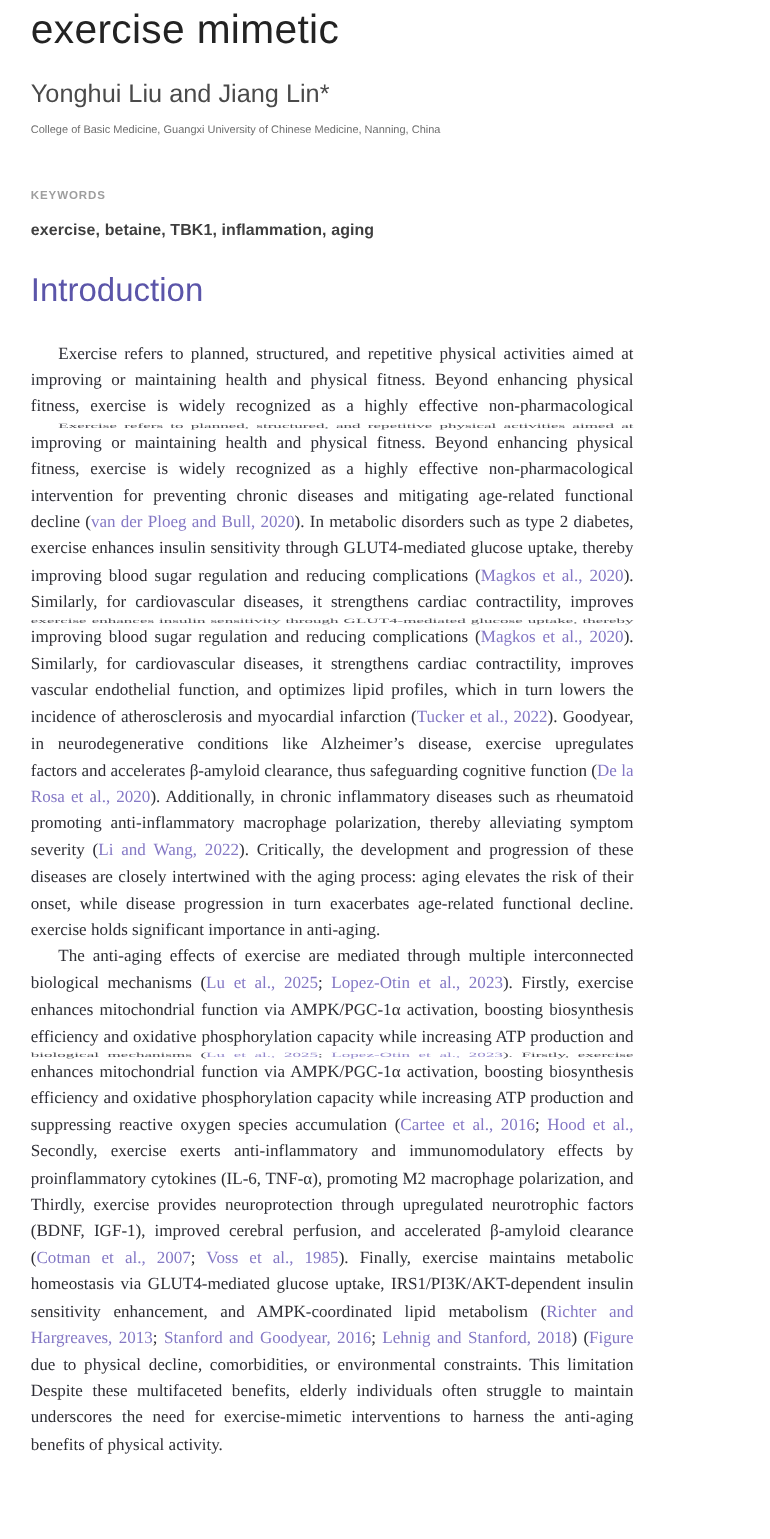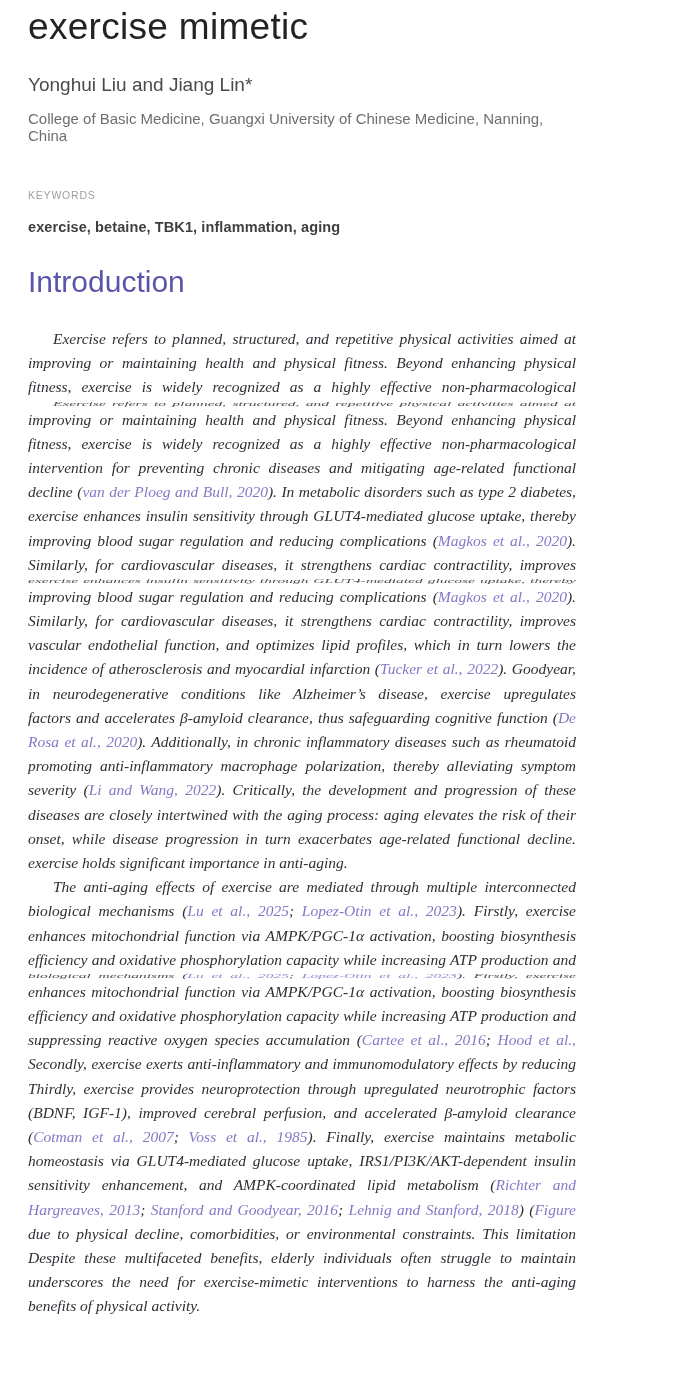--- a/index.html
+++ b/index.html
@@ -15,33 +15,33 @@
   h1.title {
     margin:4px 0 0 0;
     font-family:"Liberation Sans", sans-serif;
     font-size:37px; line-height:46px;
     font-weight:500; letter-spacing:.3px;
     color:var(--title-text,#232323);
   }
   .authors {
     margin-top:23px;
     font-family:"Liberation Sans", sans-serif;
-    font-size:19px; line-height:24px; font-weight:500;
+    font-size:23px; line-height:24px; font-weight:500;
     color:var(--authors-gray,#4a4a4a);
   }
   .affiliation {
     margin-top:13px;
     font-family:"Liberation Sans", sans-serif;
-    font-size:15px; line-height:17px;
+    font-size:10px; line-height:17px;
     color:var(--muted-gray-dark,#6e6e6e);
   }
   .kw-label {
     margin-top:45px;
     font-family:"Liberation Sans", sans-serif;
-    font-size:10.5px; line-height:12px; font-weight:normal;
+    font-size:10.5px; line-height:12px; font-weight:bold;
     letter-spacing:.8px;
     color:var(--muted-gray,#9e9e9e);
   }
   .kw {
     margin-top:17px;
     font-family:"Liberation Sans", sans-serif;
     font-size:14.5px; line-height:19px; font-weight:bold;
     letter-spacing:.1px;
     color:var(--keywords-text,#3f3f3f);
   }
@@ -54,21 +54,20 @@
   .bodytext {
     margin-top:27px;
     color:var(--body-text,#2e2e35);
   }
   .line {
     height:24.2px; line-height:24.2px;
     font-size:15.5px;
     text-align:justify; text-align-last:justify;
     text-justify:inter-word;
     overflow:hidden;
-    font-style:italic;
   }
   .line.indent { padding-left:25px; }
   .line.parend { text-align-last:left; }
   .line-inner { display:block; }
   .cite { color:var(--citation-purple,#8478c5); }
   .line.ghost { height:8px; }
   .line.ghost .line-inner {
     transform:scaleY(0.38);
     transform-origin:0 0;
     filter:blur(0.4px);
@@ -179,20 +178,23 @@
       <div class="line">
         <span class="line-inner"><span>efficiency and oxidative phosphorylation capacity while increasing ATP production and</span></span>
       </div>
       <div class="line">
         <span class="line-inner"><span>suppressing reactive oxygen species accumulation (</span><span class="cite">Cartee et al., 2016</span><span>; </span><span class="cite">Hood et al., 2011</span><span>).</span></span>
       </div>
       <div class="line">
         <span class="line-inner"><span>Secondly, exercise exerts anti-inflammatory and immunomodulatory effects by reducing</span></span>
       </div>
       <div class="line">
+        <span class="line-inner"><span>proinflammatory cytokines (IL-6, TNF-α), promoting M2 macrophage polarization, and</span></span>
+      </div>
+      <div class="line">
         <span class="line-inner"><span>Thirdly, exercise provides neuroprotection through upregulated neurotrophic factors</span></span>
       </div>
       <div class="line">
         <span class="line-inner"><span>(BDNF, IGF-1), improved cerebral perfusion, and accelerated β-amyloid clearance</span></span>
       </div>
       <div class="line">
         <span class="line-inner"><span>(</span><span class="cite">Cotman et al., 2007</span><span>; </span><span class="cite">Voss et al., 1985</span><span>). Finally, exercise maintains metabolic</span></span>
       </div>
       <div class="line">
         <span class="line-inner"><span>homeostasis via GLUT4-mediated glucose uptake, IRS1/PI3K/AKT-dependent insulin</span></span>

